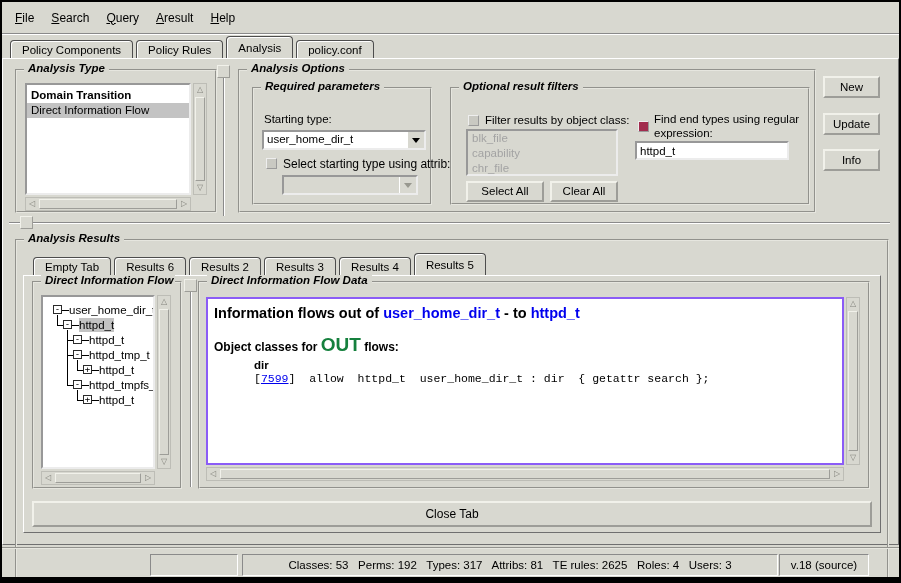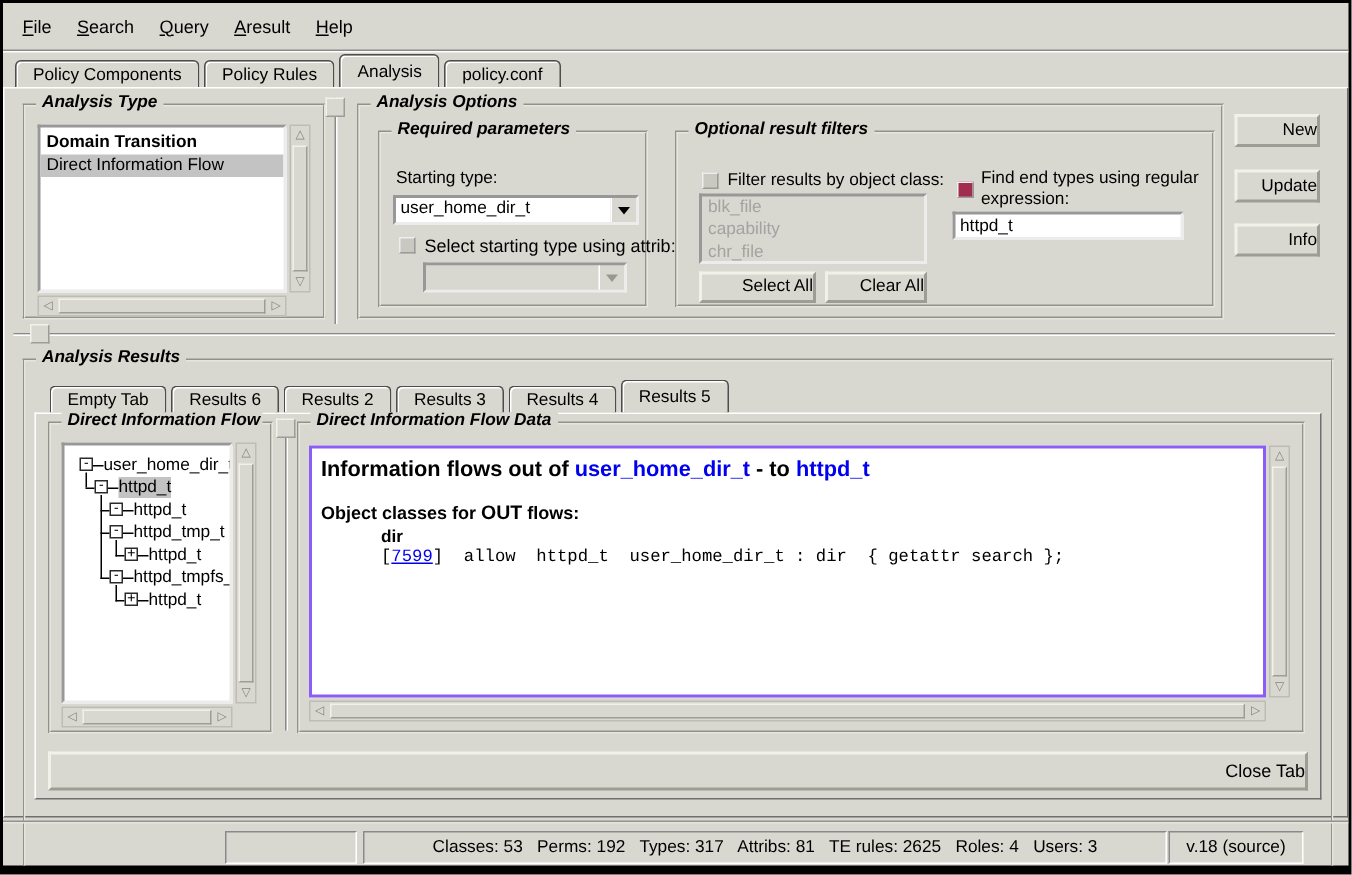--- a/index.html
+++ b/index.html
@@ -7,21 +7,21 @@
   body { font-family:"Liberation Sans", sans-serif; font-size:12px; color:#000; }
   #window { position:relative; width:901px; height:583px; background:#d8d8d0;
             border:2px solid #000; border-bottom:6px solid #000; overflow:hidden; }
 
   
   .groove  { border:2px groove #e6e6df; position:absolute; }
   .frame-label { position:absolute; top:-9px; left:7px; background:#d8d8d0; padding:0 4px;
                  font-weight:bold; font-style:italic; font-size:11.5px; white-space:nowrap; overflow:hidden; }
   .raised  { border-top:1px solid #fff; border-left:1px solid #fff;
              border-right:1px solid #6f6f6f; border-bottom:1px solid #6f6f6f; }
-  .btn     { position:absolute; background:#d8d8d0; border:2px outset #f1f1ea; text-align:right;
+  .btn     { position:absolute; background:#d8d8d0; border:2px outset #f1f1ea; text-align:center;
              font-size:11.5px; cursor:default; }
   .sunken-white { background:#fff; border:2px inset #ececec; position:absolute; overflow:hidden; }
   .sunken-gray  { background:#d8d8d0; border:2px inset #ececec; position:absolute; overflow:hidden; }
 
   
   #menubar { position:absolute; top:0; left:0; right:0; height:31px; padding-left:13px;
              display:flex; align-items:center; }
   .menu-item { margin-right:17px; }
   #menudiv { position:absolute; top:31px; left:0; right:0; height:2px;
              border-top:1px solid #8a8a8a; border-bottom:1px solid #fff; }
@@ -80,21 +80,21 @@
           font-size:9px; line-height:7px; text-align:center; font-family:"DejaVu Sans Mono",monospace; }
   .tlabel { position:absolute; font-size:11.5px; line-height:14px; white-space:nowrap; }
   .tlabel.selected { background:#c3c3c3; }
 
   
   #data-text { position:absolute; left:200px; top:294px; width:638px; height:168px;
                background:#fff; border:2px solid #8b5cf6; overflow:hidden; }
   .data-heading { font-size:14.5px; font-weight:bold; margin:6px 0 0 6px; white-space:nowrap; }
   .blue { color:#0000ee; }
   .data-sub { font-size:12px; font-weight:bold; margin:13px 0 0 6px; white-space:nowrap; }
-  .data-sub .flowword { font-size:13px; color:#000000; }
+  .data-sub .flowword { font-size:19px; color:#15803d; }
   .data-dir { font-size:11.5px; font-weight:bold; margin:3px 0 0 46px; }
   .data-rule { font-family:"Liberation Mono","DejaVu Sans Mono",monospace; font-size:11.5px;
                margin:1px 0 0 46px; white-space:pre; }
   .rule-link { color:#0000ee; text-decoration:underline; }
 
   
   #statusbar { position:absolute; left:0; right:0; top:545px; height:32px;
                border-top:2px groove #e6e6df;text-align:right; }
   .sb-box { position:absolute; top:5px; height:22px; background:#d8d8d0;
             border-top:1px solid #8a8a8a; border-left:1px solid #8a8a8a;

